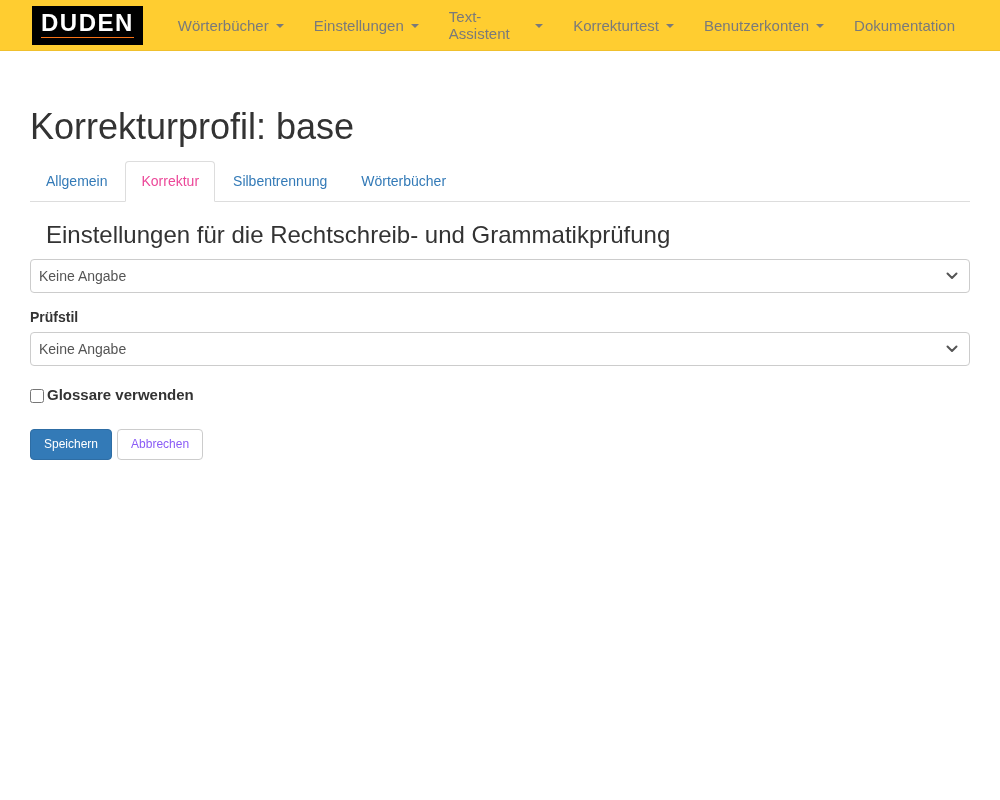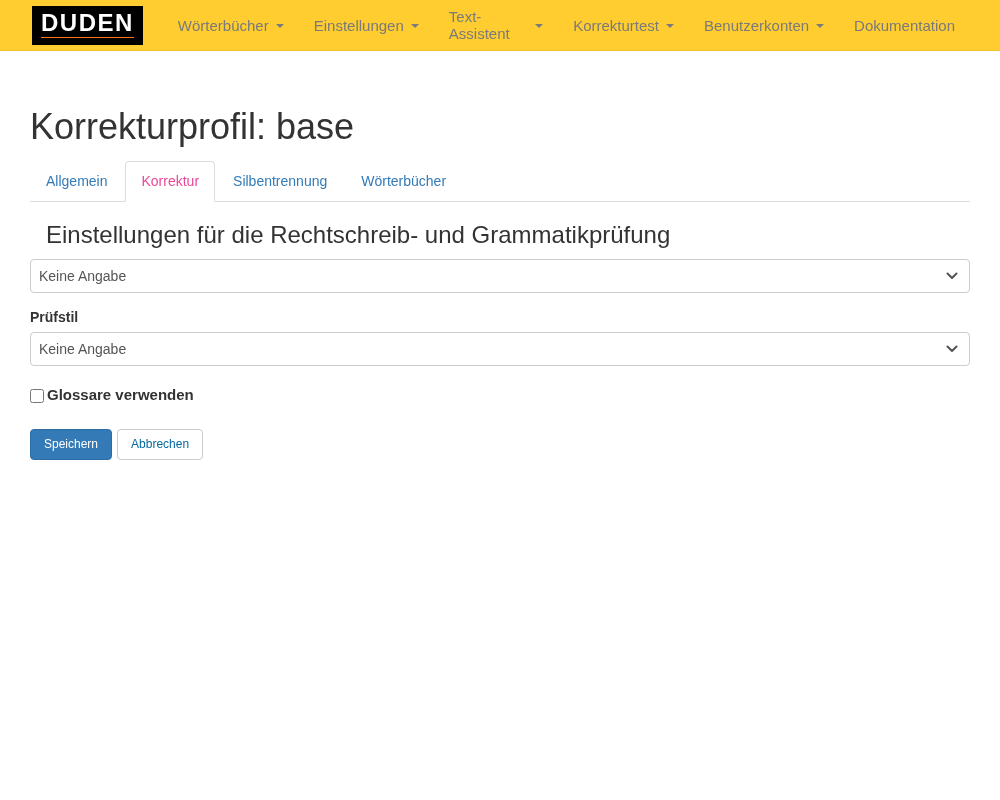--- a/index.html
+++ b/index.html
@@ -185,21 +185,21 @@
   .btn {
     font-family: "Liberation Sans", sans-serif;
     font-size: 12px;
     line-height: 1.42;
     padding: 6px 13px;
     border-radius: 4px;
     border: 1px solid transparent;
     cursor: pointer;
   }
   .btn-primary { background: #337ab7; border-color: #2e6da4; color: #fff; }
-  .btn-default { background: #fff; border-color: #ccc; color: #0369a1; }
+  .btn-default { background: #fff; border-color: #ccc; color: #8b5cf6; }
 </style>
 </head>
 <body>
 
 <nav class="navbar">
   <div class="navbar-content">
     <a class="brand">
       <span class="brand-text">DUDEN</span>
     </a>
     <ul class="nav-menu" id="nav-menu">

